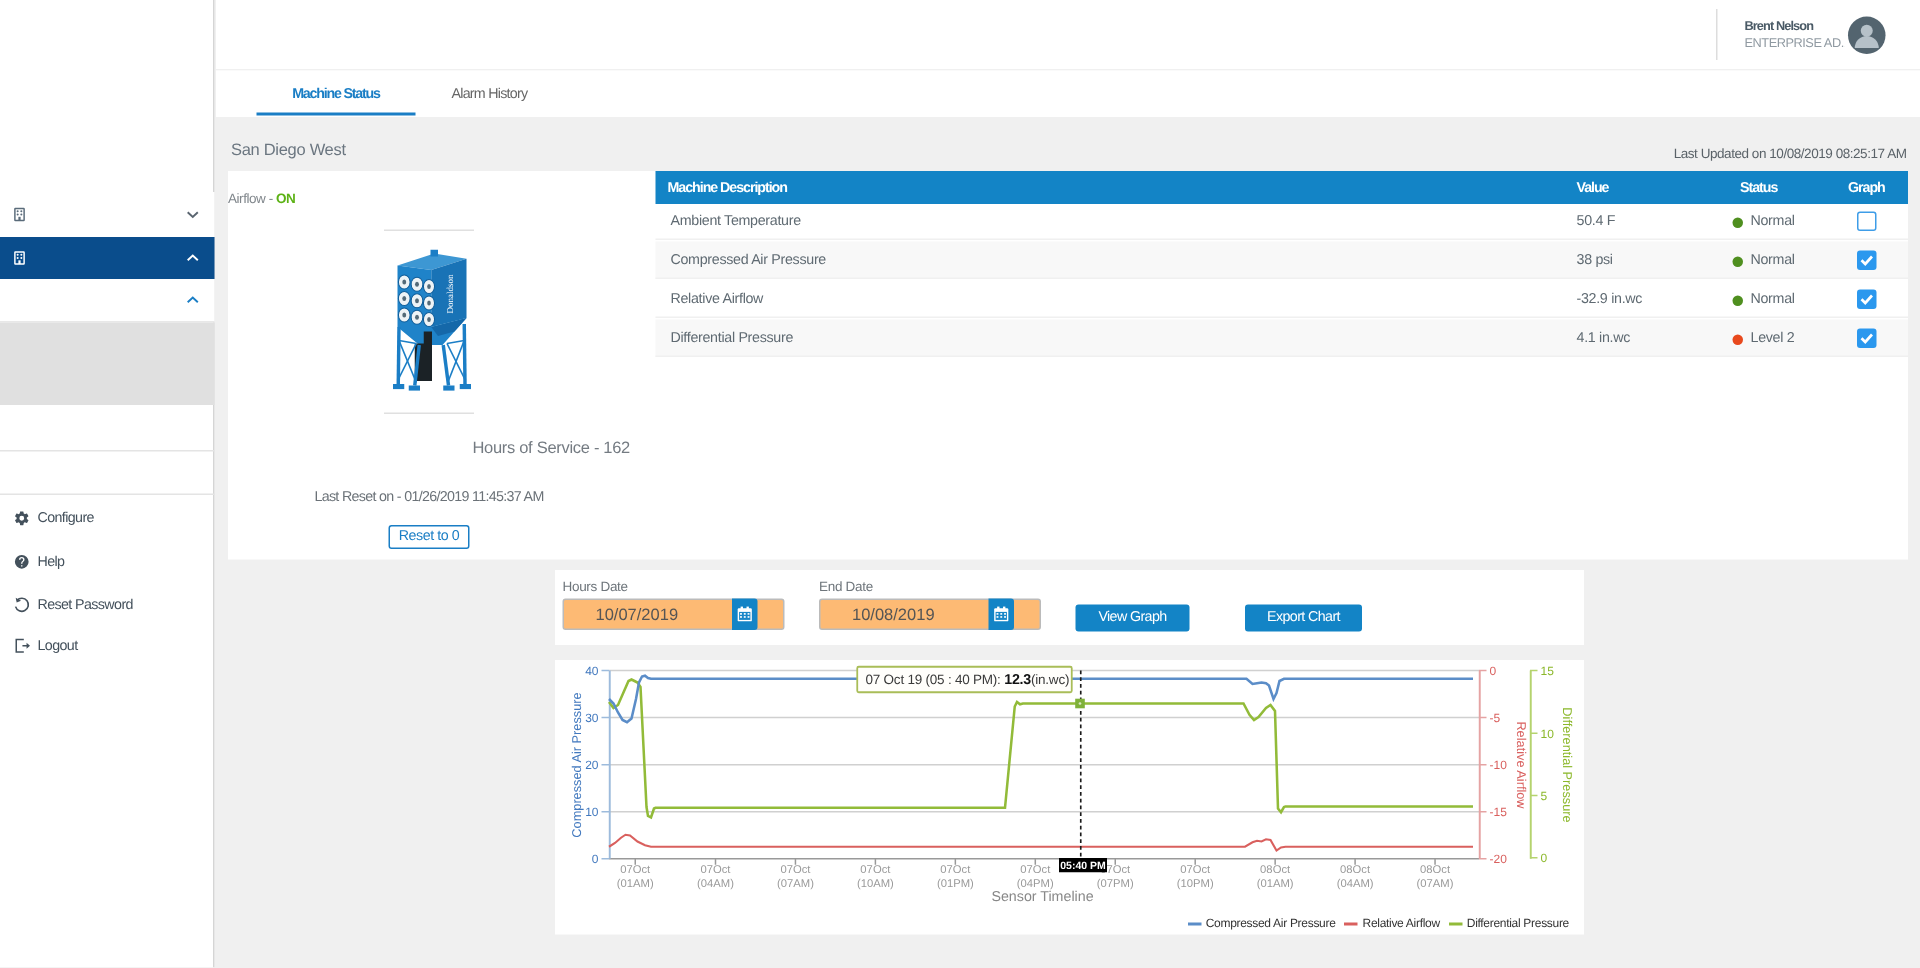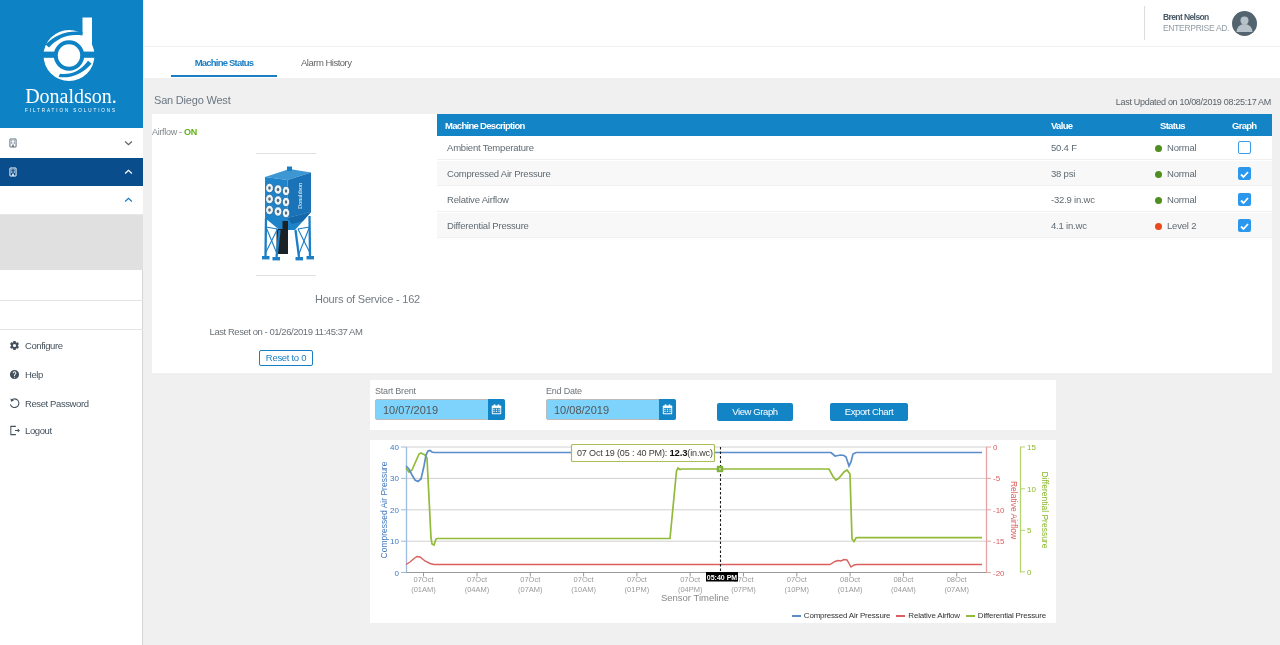--- a/index.html
+++ b/index.html
@@ -60,58 +60,40 @@
 .trow { position:absolute; left:437px; width:835px; height:26px; border-bottom:1px solid #f0f0f0; }
 .td { position:absolute; font-size:9.5px; letter-spacing:-0.2px; color:#5f6a72; }
 .dot { position:absolute; width:7px; height:7px; border-radius:50%; }
 .cb { position:absolute; width:13px; height:13px; border-radius:2px; }
 .cb.off { border:1.3px solid #3e9de8; background:#fff; }
 .cb.on { background:#2b98ee; }
 
 
 #controls { left:370px; top:380px; width:686px; height:50px; background:#fff; }
 .ctl-label { position:absolute; font-size:9px; letter-spacing:-0.2px; color:#6e757b; }
-.dinput { position:absolute; width:130px; height:21px; border:1px solid #bbb;
-  border-radius:2px; background:#7dd3fc; font-size:11px; color:#555;
-  line-height:20px; padding-left:7px; }
+.dinput { position:absolute; width:148px; height:21px; border:1px solid #bbb;
+  border-radius:2px; background:#fdba74; font-size:11px; color:#555;
+  line-height:20px; padding-left:21px; }
 .dbtn { position:absolute; width:17px; height:21px; background:#1384c6;
   border-radius:0 2px 2px 0; display:flex; align-items:center; justify-content:center; }
 .bluebtn { position:absolute; height:18px; background:#1384c6; color:#fff;
   font-size:9.5px; letter-spacing:-0.4px; text-align:center; line-height:18px; border-radius:2px; }
 
 
 #chartpanel { left:370px; top:440px; width:686px; height:183px; background:#fff; }
 #legend { left:370px; top:611px; width:676px; display:flex; justify-content:flex-end;
   gap:6px; font-size:8px; letter-spacing:-0.2px; color:#333; align-items:center; }
 .lg { display:flex; align-items:center; gap:2px; }
 .lgdash { width:9px; height:2px; margin-right:1px; }
 </style>
 </head>
 <body>
 <div id="stage">
 
   <div class="abs" id="sidebar"></div>
-  <div class="abs" id="logo">
-    <svg width="143" height="128" viewBox="1 0 143 128">
-
-      <g fill="#fff">
-        <circle cx="70" cy="55.5" r="25.5"></circle>
-        <rect x="83.5" y="17.5" width="9.5" height="40"></rect>
-      </g>
-      <g fill="#0d82c4">
-        <path d="M46.5 44.5 C 57 34, 70 30, 83.5 32 L83.5 35.5 C 70 33.5, 59 37.5, 50 47.5 z"></path>
-        <path d="M92.5 63.5 C 84 74, 72 78.8, 59.5 77 L61 73.8 C 72 75.2, 82 70.8, 89 60.8 z"></path>
-        <circle cx="70" cy="55.5" r="15.2"></circle>
-        <rect x="40" y="51.6" width="58" height="6.2"></rect>
-      </g>
-      <circle cx="70" cy="55.5" r="11.2" fill="#fff"></circle>
-      <text x="72" y="103" text-anchor="middle" fill="#fff" font-family="Liberation Serif, serif" font-size="20">Donaldson.</text>
-      <text x="72" y="112" text-anchor="middle" fill="#fff" font-size="4.6" letter-spacing="1.9">FILTRATION SOLUTIONS</text>
-    </svg>
-  </div>
 
   <div class="abs srow" id="srow1">
     <svg width="8" height="10" viewBox="0 0 13 14">
         <g fill="#5a6b7a">
           <rect x="1.5" y="0.5" width="10" height="13" rx="0.5" fill="none" stroke="#5a6b7a" stroke-width="1.6"></rect>
           <circle cx="4.5" cy="3.5" r="1.1"></circle>
           <circle cx="8.5" cy="3.5" r="1.1"></circle>
           <circle cx="4.5" cy="7" r="1.1"></circle>
           <circle cx="8.5" cy="7" r="1.1"></circle>
           <rect x="5.3" y="9.5" width="2.4" height="4"></rect>
@@ -288,21 +270,21 @@
 
   <div class="td" style="left:447px; top:220px;">Differential Pressure</div>
   <div class="td" style="left:1051px; top:220px;">4.1 in.wc</div>
   <div class="dot" style="left:1155px; top:223px; background:#e8491d;"></div>
   <div class="td" style="left:1167px; top:220px;">Level 2</div>
   <div class="cb on" style="left:1238px; top:219px;"><svg width="13" height="13" viewBox="0 0 13 13">
         <path d="M3 6.5 L5.5 9 L10 4" fill="none" stroke="#fff" stroke-width="1.8"></path>
       </svg></div>
 
   <div class="abs" id="controls"></div>
-  <div class="ctl-label" style="left:375px; top:386px;">Start Brent</div>
+  <div class="ctl-label" style="left:375px; top:386px;">Hours Date</div>
   <div class="dinput" style="left:375px; top:399px;">10/07/2019</div>
   <div class="dbtn" style="left:488px; top:399px;">
       <svg width="11" height="11" viewBox="0 0 14 14">
         <rect x="1" y="2" width="12" height="11" rx="1" fill="#fff"></rect>
         <rect x="3.5" y="0.5" width="2" height="3" fill="#fff"></rect>
         <rect x="8.5" y="0.5" width="2" height="3" fill="#fff"></rect>
         <rect x="2.2" y="5" width="9.6" height="6.8" fill="#1987c8"></rect>
         <g fill="#fff">
           <rect x="3" y="6" width="1.6" height="1.4"></rect>
           <rect x="6.2" y="6" width="1.6" height="1.4"></rect>

